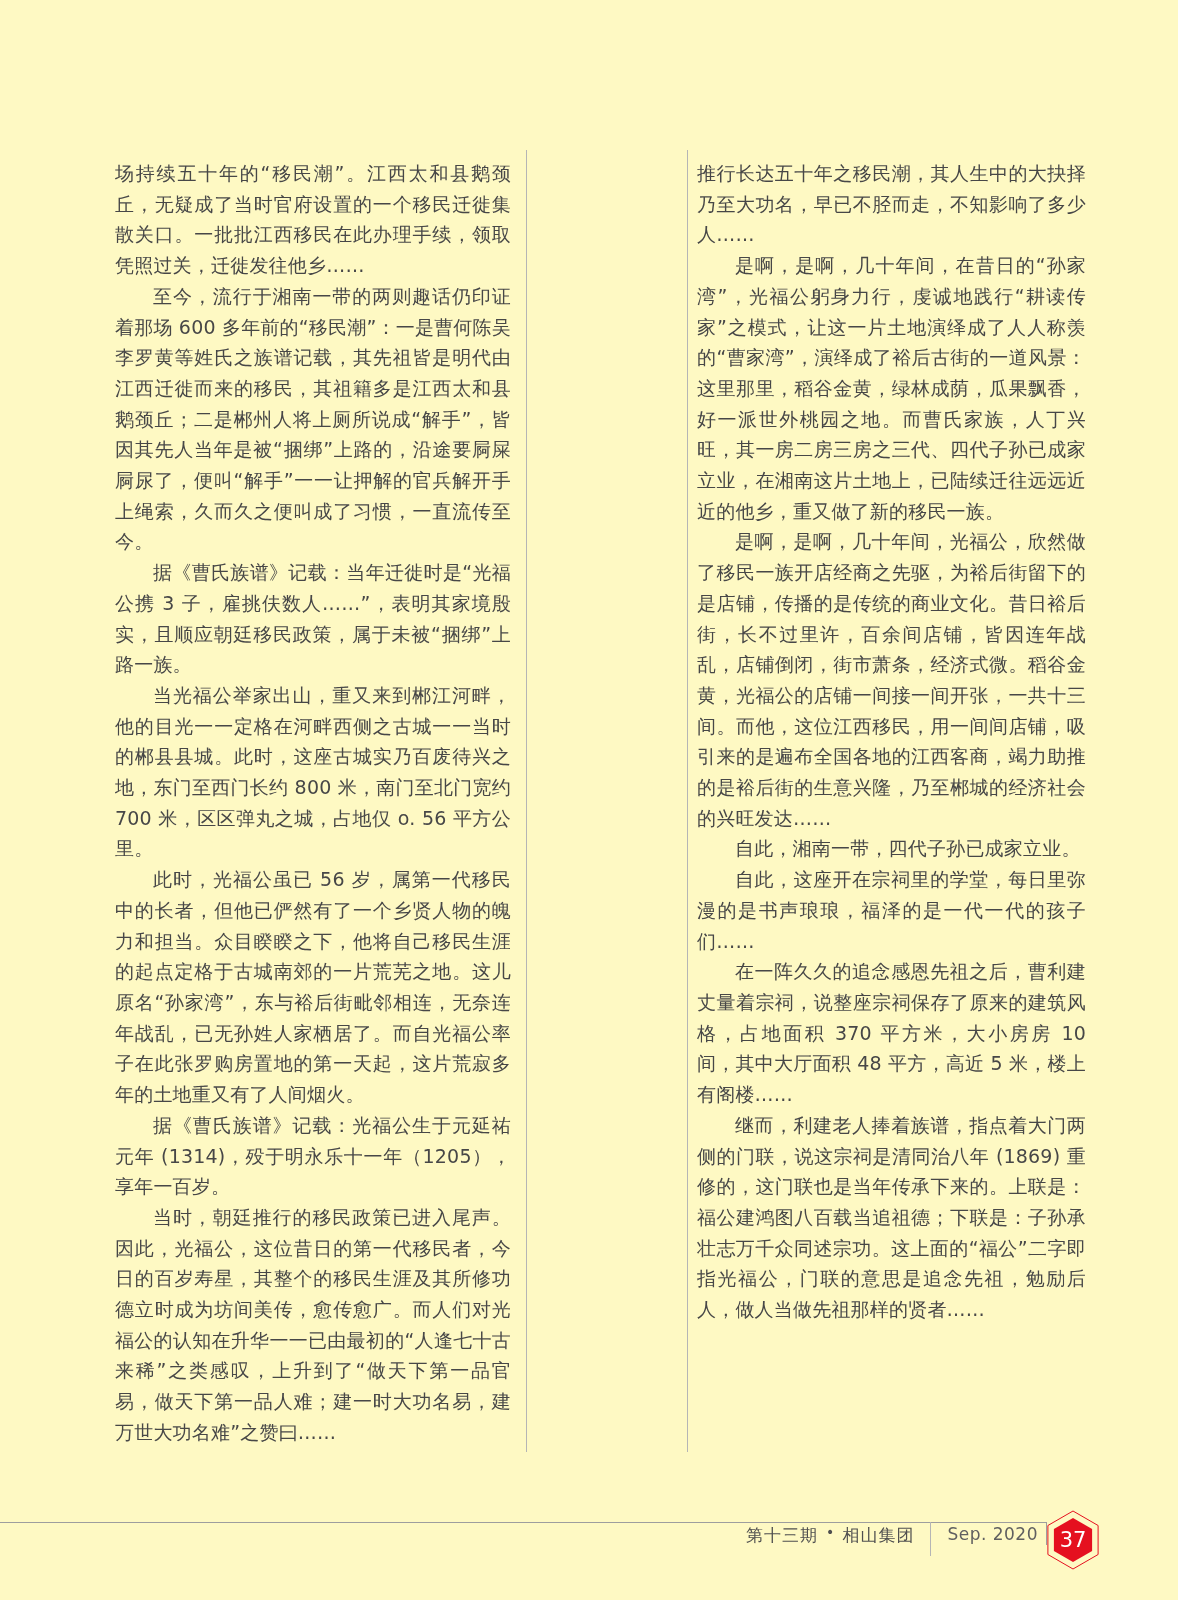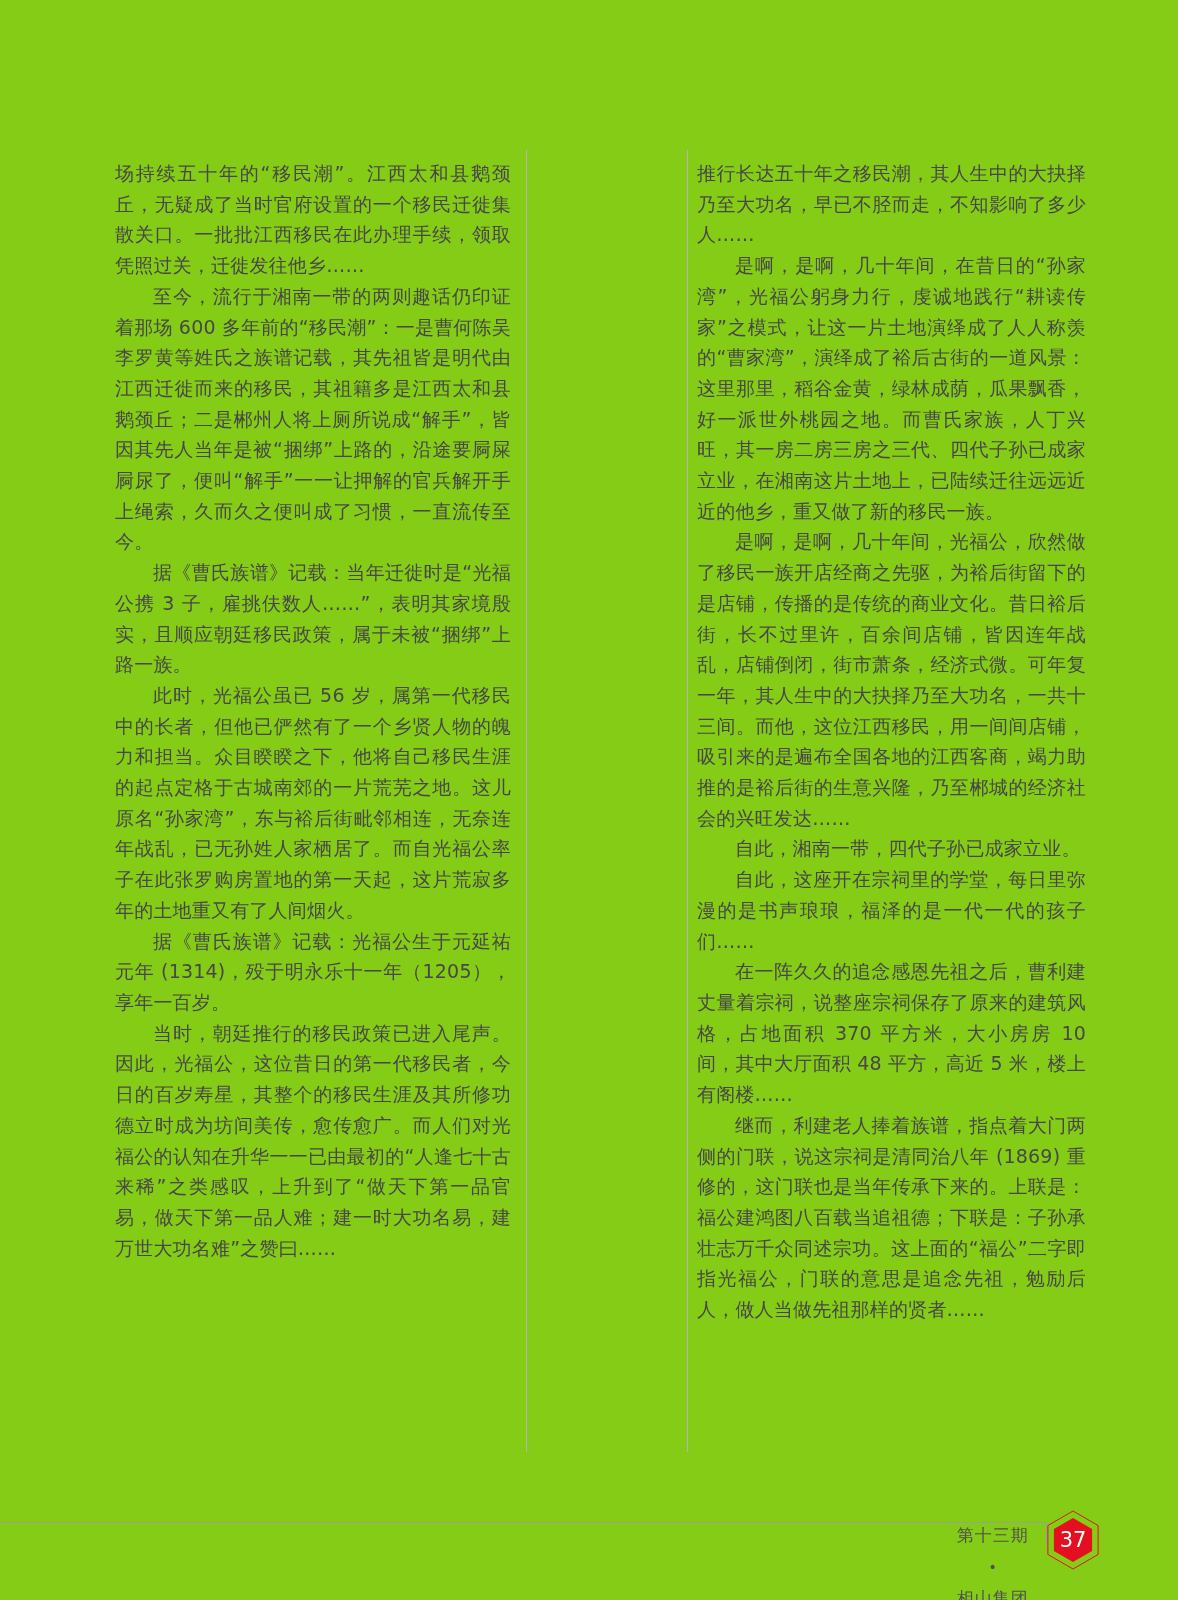--- a/index.html
+++ b/index.html
@@ -1,20 +1,20 @@
 <!DOCTYPE html>
 <html><head>
 <meta charset="utf-8">
 <style>
   html, body { margin: 0; padding: 0; background: #fdfdfd; }
   .page {
     position: relative;
     width: 1178px;
     height: 1600px;
-    background: #84cc16;
+    background: #fef9c3;
     font-family: "DejaVu Sans", sans-serif;
     overflow: hidden;
   }
   .col {
     position: absolute;
     top: 158px;
     color: #474747;
     font-size: 19px;
     line-height: 30.7px;
     text-align: justify;
@@ -44,26 +44,24 @@
     left: 1046px; top: 1522px;
     width: 1px; height: 23px;
     background: #9e9e9e;
   }
   .footer-meta {
     position: absolute;
     top: 1524px;
     right: 140px;
     height: 34px;
     display: flex;
-    align-items: center;
-    gap: 12px;
+    gap: 0;
     font-size: 17px;
     color: #4f4f4f;
     white-space: nowrap;
-    flex-direction: column;
   }
   .footer-issue-org { letter-spacing: 1px; }
   .footer-bullet { margin: 0 8px; font-size: 14px; color: #4f4f4f; }
   .footer-divider {
     width: 1px;
     height: 34px;
     background: #b5b5b5;
     margin: 0 16px;
     align-self: flex-start;
     margin-top: -2px;
@@ -87,39 +85,40 @@
 
   <div class="col col-left">
 
       <p class="cont">场持续五十年的“移民潮”。江西太和县鹅颈丘，无疑成了当时官府设置的一个移民迁徙集散关口。一批批江西移民在此办理手续，领取凭照过关，迁徙发往他乡……</p>
 
       <p>至今，流行于湘南一带的两则趣话仍印证着那场 600 多年前的“移民潮”：一是曹何陈吴李罗黄等姓氏之族谱记载，其先祖皆是明代由江西迁徙而来的移民，其祖籍多是江西太和县鹅颈丘；二是郴州人将上厕所说成“解手”，皆因其先人当年是被“捆绑”上路的，沿途要屙屎屙尿了，便叫“解手”一一让押解的官兵解开手上绳索，久而久之便叫成了习惯，一直流传至今。</p>
 
       <p>据《曹氏族谱》记载：当年迁徙时是“光福公携 3 子，雇挑伕数人……”，表明其家境殷实，且顺应朝廷移民政策，属于未被“捆绑”上路一族。</p>
 
 
+      <p>当光福公举家出山，重又来到郴江河畔，他的目光一一定格在河畔西侧之古城一一当时的郴县县城。此时，这座古城实乃百废待兴之地，东门至西门长约 800 米，南门至北门宽约 700 米，区区弹丸之城，占地仅 o. 56 平方公里。</p>
 
       <p>此时，光福公虽已 56 岁，属第一代移民中的长者，但他已俨然有了一个乡贤人物的魄力和担当。众目睽睽之下，他将自己移民生涯的起点定格于古城南郊的一片荒芜之地。这儿原名“孙家湾”，东与裕后街毗邻相连，无奈连年战乱，已无孙姓人家栖居了。而自光福公率子在此张罗购房置地的第一天起，这片荒寂多年的土地重又有了人间烟火。</p>
 
       <p>据《曹氏族谱》记载：光福公生于元延祐元年 (1314)，殁于明永乐十一年（1205），享年一百岁。</p>
 
       <p>当时，朝廷推行的移民政策已进入尾声。因此，光福公，这位昔日的第一代移民者，今日的百岁寿星，其整个的移民生涯及其所修功德立时成为坊间美传，愈传愈广。而人们对光福公的认知在升华一一已由最初的“人逢七十古来稀”之类感叹，上升到了“做天下第一品官易，做天下第一品人难；建一时大功名易，建万世大功名难”之赞曰……</p>
 
     </div>
 
   <div class="vrule vrule-left"></div>
   <div class="vrule vrule-right"></div>
 
   <div class="col col-right">
 
       <p class="cont">推行长达五十年之移民潮，其人生中的大抉择乃至大功名，早已不胫而走，不知影响了多少人……</p>
 
       <p>是啊，是啊，几十年间，在昔日的“孙家湾”，光福公躬身力行，虔诚地践行“耕读传家”之模式，让这一片土地演绎成了人人称羡的“曹家湾”，演绎成了裕后古街的一道风景：这里那里，稻谷金黄，绿林成荫，瓜果飘香，好一派世外桃园之地。而曹氏家族，人丁兴旺，其一房二房三房之三代、四代子孙已成家立业，在湘南这片土地上，已陆续迁往远远近近的他乡，重又做了新的移民一族。</p>
 
-      <p>是啊，是啊，几十年间，光福公，欣然做了移民一族开店经商之先驱，为裕后街留下的是店铺，传播的是传统的商业文化。昔日裕后街，长不过里许，百余间店铺，皆因连年战乱，店铺倒闭，街市萧条，经济式微。可年复一年，其人生中的大抉择乃至大功名，一共十三间。而他，这位江西移民，用一间间店铺，吸引来的是遍布全国各地的江西客商，竭力助推的是裕后街的生意兴隆，乃至郴城的经济社会的兴旺发达……</p>
+      <p>是啊，是啊，几十年间，光福公，欣然做了移民一族开店经商之先驱，为裕后街留下的是店铺，传播的是传统的商业文化。昔日裕后街，长不过里许，百余间店铺，皆因连年战乱，店铺倒闭，街市萧条，经济式微。稻谷金黄，光福公的店铺一间接一间开张，一共十三间。而他，这位江西移民，用一间间店铺，吸引来的是遍布全国各地的江西客商，竭力助推的是裕后街的生意兴隆，乃至郴城的经济社会的兴旺发达……</p>
 
 
       <p>自此，湘南一带，四代子孙已成家立业。</p>
 
       <p>自此，这座开在宗祠里的学堂，每日里弥漫的是书声琅琅，福泽的是一代一代的孩子们……</p>
 
       <p>在一阵久久的追念感恩先祖之后，曹利建丈量着宗祠，说整座宗祠保存了原来的建筑风格，占地面积 370 平方米，大小房房 10 间，其中大厅面积 48 平方，高近 5 米，楼上有阁楼……</p>
 
       <p>继而，利建老人捧着族谱，指点着大门两侧的门联，说这宗祠是清同治八年 (1869) 重修的，这门联也是当年传承下来的。上联是：福公建鸿图八百载当追祖德；下联是：子孙承壮志万千众同述宗功。这上面的“福公”二字即指光福公，门联的意思是追念先祖，勉励后人，做人当做先祖那样的贤者……</p>
 

